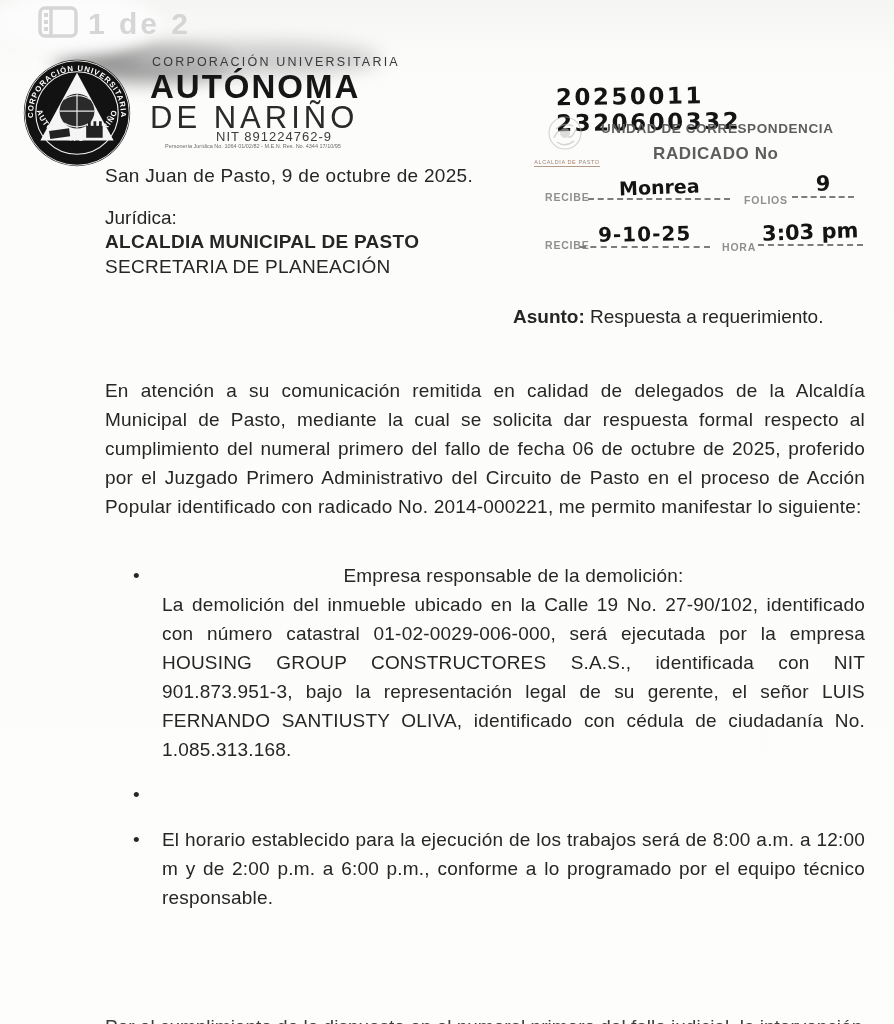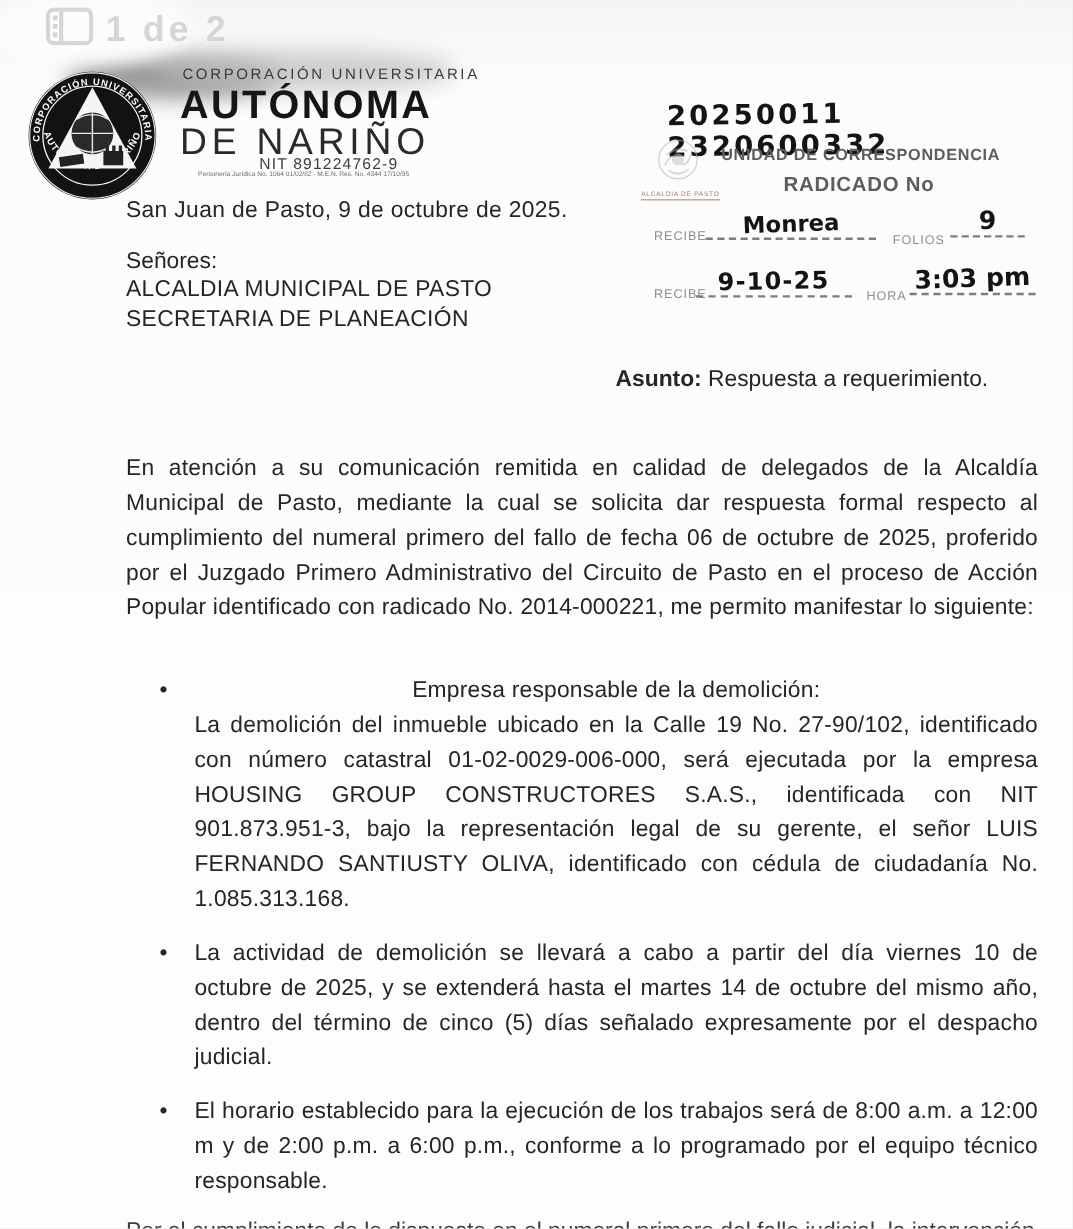--- a/index.html
+++ b/index.html
@@ -30,28 +30,28 @@
   .org-nit    { position:absolute; left:150px; top:129px; width:182px; font-size:13px; color:#3c3c3c; text-align:right; letter-spacing:1px; }
   .org-small  { position:absolute; left:148px; top:143px; width:210px; font-size:5.5px; color:#6b6b6b; text-align:center; filter:blur(.3px); white-space:nowrap; }
 
   
   .hand { font-family:cursive,"DejaVu Sans",sans-serif; color:#141414; }
   .stamp-number { position:absolute; left:556px; top:82px; font-size:23px; letter-spacing:2.5px; font-weight:600; transform:rotate(-.8deg); }
   .alc-seal { position:absolute; left:542px; top:112px; width:46px; height:46px; opacity:.55; }
   .alc-caption { position:absolute; left:534px; top:159px; width:66px; font-size:5.5px; letter-spacing:.6px; color:#a3826e; text-align:center; border-bottom:1px solid #b59a88; padding-bottom:1px; }
   .stamp-office { position:absolute; left:601px; top:121px; font-size:13.5px; font-weight:bold; color:#5d5d5d; letter-spacing:.6px; }
   .stamp-radicado { position:absolute; left:653px; top:144px; font-size:17px; font-weight:bold; color:#5d5d5d; letter-spacing:.6px; }
-  .stamp-label { position:absolute; font-size:10.5px; color:#8f8f8f; letter-spacing:.8px; }
+  .stamp-label { position:absolute; font-size:10.5px; color:#8f8f8f; letter-spacing:.8px;font-weight:bold; }
   .stamp-value { position:absolute; text-align:center; border-bottom:2px dashed #7d7d7d; }
   .stamp-value .hv { display:inline-block; font-size:19px; font-weight:600; }
 
   
   .dateline   { position:absolute; left:105px; top:165px; font-size:19px; letter-spacing:.3px; }
   .salutation { position:absolute; left:105px; top:207px; font-size:19px; }
-  .addr1 { position:absolute; left:105px; top:231px; font-size:19px; font-weight:normal; letter-spacing:.3px; }
+  .addr1 { position:absolute; left:105px; top:231px; font-size:19px; font-weight:bold; letter-spacing:.3px; }
   .addr2 { position:absolute; left:105px; top:256px; font-size:19px; font-weight:normal; letter-spacing:.3px; }
   .subject { position:absolute; left:513px; top:306px; font-size:19px; }
   .subject b { font-weight:bold; }
   .intro { position:absolute; left:105px; top:376px; width:760px; font-size:19px; line-height:29px; text-align:justify; letter-spacing:.2px; }
   .bullets { position:absolute; left:133px; top:561px; width:732px; }
   .bullet { display:flex; margin-bottom:16px; }
   .bullet .dot { width:29px; flex:0 0 29px; font-size:19px; line-height:29px; }
   .bullet .btext { flex:1; font-size:19px; line-height:29px; text-align:justify; letter-spacing:.2px; }
   .bheading { text-align:center; }
   .clipped-line { position:absolute; left:105px; top:1012px; width:760px; font-size:19px; line-height:29px; text-align:justify; color:#3d3d3d; filter:blur(.3px); }
@@ -136,40 +136,39 @@
   <div class="stamp-label" style="left:545px; top:239px;">RECIBE</div>
   <div class="stamp-value" style="left:580px; top:222px; width:130px;">
     <span class="hv hand" style="transform:rotate(-1deg); font-size:20px; letter-spacing:1px;">9-10-25</span>
   </div>
   <div class="stamp-label" style="left:722px; top:241px;">HORA</div>
   <div class="stamp-value" style="left:758px; top:220px; width:105px;">
     <span class="hv hand" style="transform:rotate(-2deg); font-size:21px;">3:03 pm</span>
   </div>
 
   <div class="dateline">San Juan de Pasto, 9 de octubre de 2025.</div>
-  <div class="salutation">Señores:</div>
+  <div class="salutation">Jurídica:</div>
   <div class="addr1">ALCALDIA MUNICIPAL DE PASTO</div>
   <div class="addr2">SECRETARIA DE PLANEACIÓN</div>
 
   <div class="subject"><b>Asunto:</b><span> Respuesta a requerimiento.</span></div>
 
   <div class="intro">En atención a su comunicación remitida en calidad de delegados de la Alcaldía Municipal de Pasto, mediante la cual se solicita dar respuesta formal respecto al cumplimiento del numeral primero del fallo de fecha 06 de octubre de 2025, proferido por el Juzgado Primero Administrativo del Circuito de Pasto en el proceso de Acción Popular identificado con radicado No. 2014-000221, me permito manifestar lo siguiente:</div>
 
   <div class="bullets">
     <div class="bullet">
       <span class="dot">•</span>
       <div class="btext">
         <div class="bheading">Empresa responsable de la demolición:</div>
         <div>La demolición del inmueble ubicado en la Calle 19 No. 27-90/102, identificado con número catastral 01-02-0029-006-000, será ejecutada por la empresa HOUSING GROUP CONSTRUCTORES S.A.S., identificada con NIT 901.873.951-3, bajo la representación legal de su gerente, el señor LUIS FERNANDO SANTIUSTY OLIVA, identificado con cédula de ciudadanía No. 1.085.313.168.</div>
       </div>
     </div>
     <div class="bullet">
       <span class="dot">•</span>
       <div class="btext">
-        <div>La actividad de demolición se llevará a cabo a partir del día viernes 10 de octubre de 2025, y se extenderá hasta el martes 14 de octubre del mismo año, dentro del término de cinco (5) días señalado expresamente por el despacho judicial.</div>
       </div>
     </div>
     <div class="bullet">
       <span class="dot">•</span>
       <div class="btext">
         <div>El horario establecido para la ejecución de los trabajos será de 8:00 a.m. a 12:00 m y de 2:00 p.m. a 6:00 p.m., conforme a lo programado por el equipo técnico responsable.</div>
       </div>
     </div>
   </div>
 

